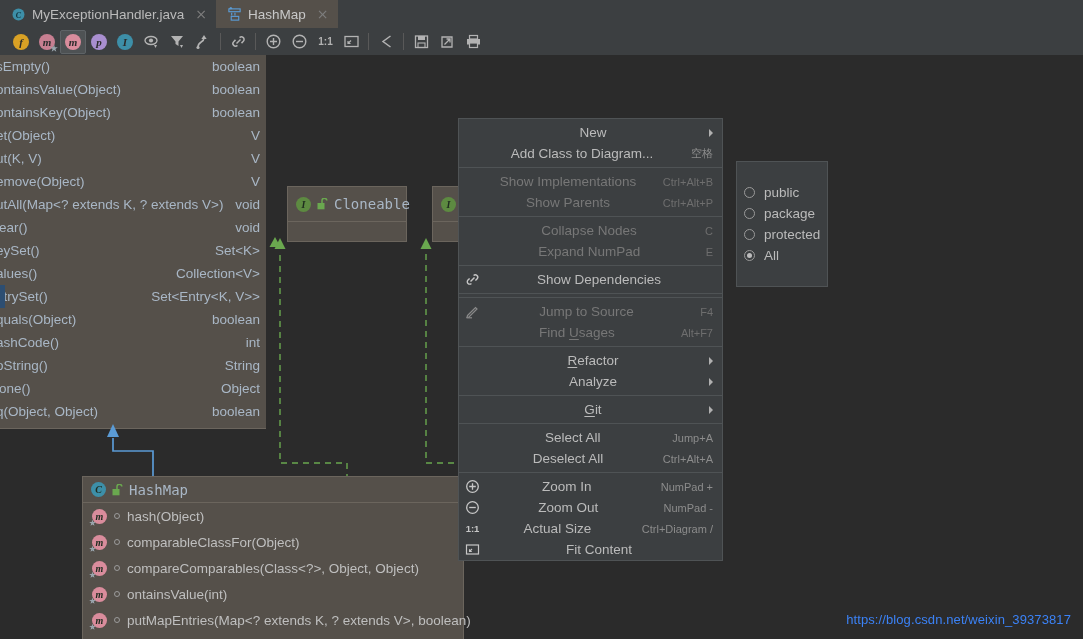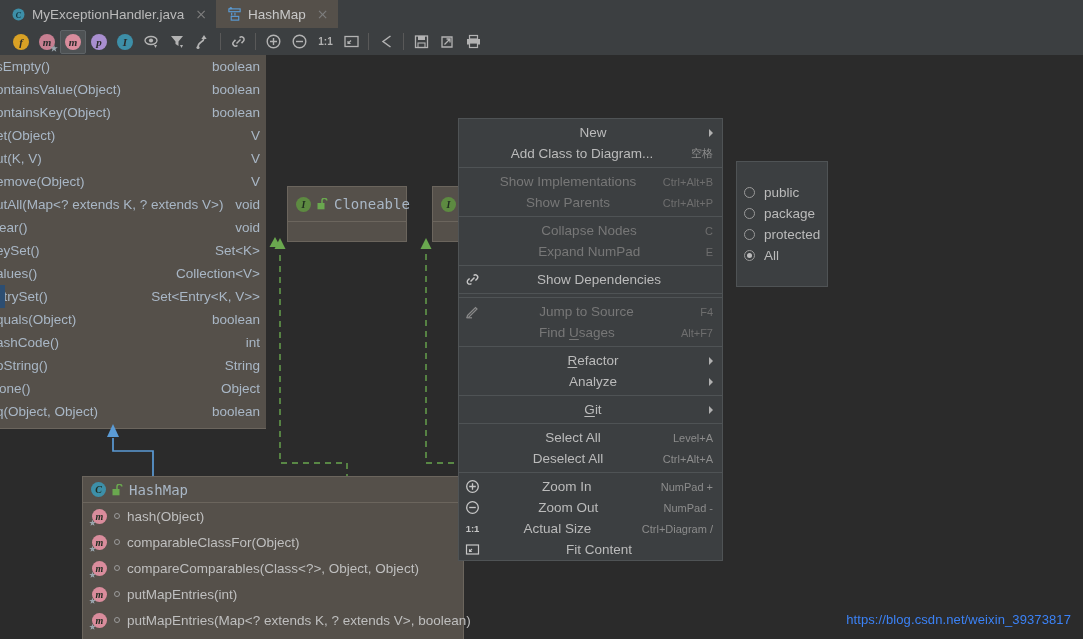--- a/index.html
+++ b/index.html
@@ -373,21 +373,21 @@
           <span>comparableClassFor(Object)</span>
         </div>
         <div class="mrow">
           <div class="icircle" style="background: rgb(217, 140, 156); position: relative;">m<div style="position: absolute; left: -3px; bottom: -3px; width: 7px; height: 7px; background: rgb(154, 165, 173); clip-path: polygon(50% 0%, 61% 35%, 98% 35%, 68% 57%, 79% 91%, 50% 70%, 21% 91%, 32% 57%, 2% 35%, 39% 35%);"></div></div>
           <div class="dotvis"></div>
           <span>compareComparables(Class&lt;?&gt;, Object, Object)</span>
         </div>
         <div class="mrow">
           <div class="icircle" style="background: rgb(217, 140, 156); position: relative;">m<div style="position: absolute; left: -3px; bottom: -3px; width: 7px; height: 7px; background: rgb(154, 165, 173); clip-path: polygon(50% 0%, 61% 35%, 98% 35%, 68% 57%, 79% 91%, 50% 70%, 21% 91%, 32% 57%, 2% 35%, 39% 35%);"></div></div>
           <div class="dotvis"></div>
-          <span>putMapEntries(int)</span>
+          <span>ontainsValue(int)</span>
         </div>
         <div class="mrow">
           <div class="icircle" style="background: rgb(217, 140, 156); position: relative;">m<div style="position: absolute; left: -3px; bottom: -3px; width: 7px; height: 7px; background: rgb(154, 165, 173); clip-path: polygon(50% 0%, 61% 35%, 98% 35%, 68% 57%, 79% 91%, 50% 70%, 21% 91%, 32% 57%, 2% 35%, 39% 35%);"></div></div>
           <div class="dotvis"></div>
           <span>putMapEntries(Map&lt;? extends K, ? extends V&gt;, boolean)</span>
         </div>
         <div class="mrow">
           <div class="icircle" style="background: rgb(217, 140, 156); position: relative;">m</div>
           <span>size()</span>
         </div>
@@ -470,21 +470,21 @@
     <div class="msep"></div>
     <div class="mi">
       <div class="micon"></div>
       <span class="mlabel"><span class="und">G</span>it</span>
       <div class="arrw"></div>
     </div>
     <div class="msep"></div>
     <div class="mi">
       <div class="micon"></div>
       <span class="mlabel">Select All</span>
-      <span class="mkey">Level+A</span>
+      <span class="mkey">Jump+A</span>
     </div>
     <div class="mi">
       <div class="micon"></div>
       <span class="mlabel">Deselect All</span>
       <span class="mkey">Ctrl+Alt+A</span>
     </div>
     <div class="msep"></div>
     <div class="mi">
       <div class="micon">
         <svg width="15" height="15" viewBox="0 0 15 15">

